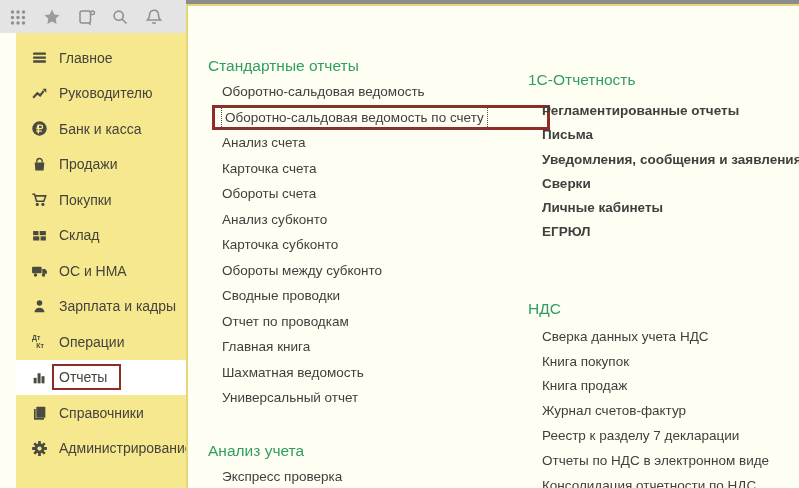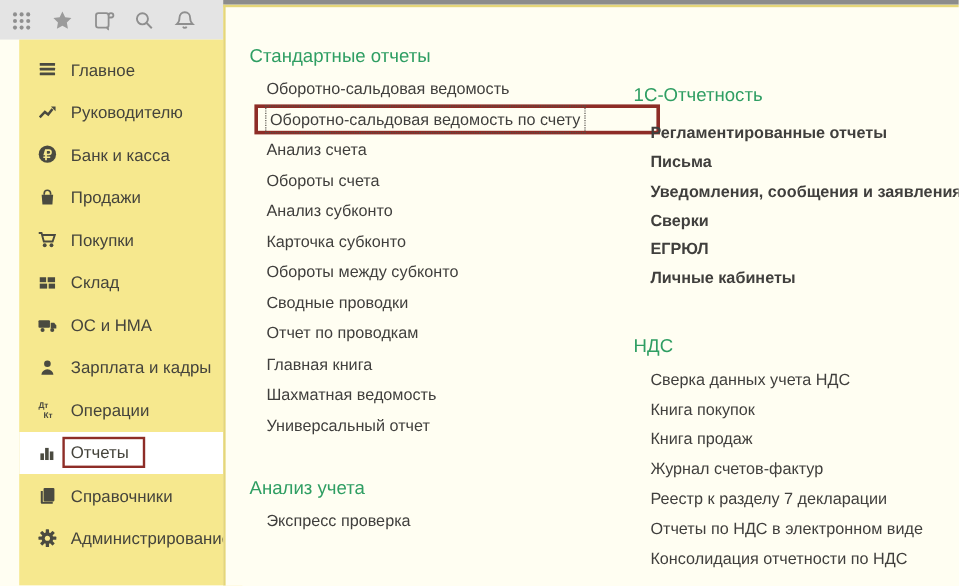--- a/index.html
+++ b/index.html
@@ -53,31 +53,31 @@
     border-left:2px solid #e5d679;
     overflow:hidden;
   }
   .col { position:absolute; top:0; }
   .col1 { left:20px; width:305px; }
   .col2 { left:340px; width:270px; }
 
   .sec-title {
     color:#2f9e63; font-size:15.5px; line-height:20px; white-space:nowrap;
   }
-  .c1 .sec-title1 { margin-top:32px; }
+  .c1 .sec-title1 { margin-top:50px; }
   .c1 .list1 { margin-top:3px; }
   .c1 .list1 li { height:25.5px; line-height:25.5px; }
   .c1 .sec-title2 { margin-top:30.5px; }
   .c1 .list2 { margin-top:3px; }
   .c1 .list2 li { height:25.5px; line-height:25.5px; }
 
   .c2 .sec-title1 { margin-top:64px; }
   .c2 .list1 { margin-top:9px; }
   .c2 .list1 li { height:24.3px; line-height:24.3px;font-weight:bold; }
-  .c2 .sec-title2 { margin-top:34px; }
+  .c2 .sec-title2 { margin-top:54px; }
   .c2 .list2 { margin-top:6px; }
   .c2 .list2 li { height:24.8px; line-height:24.8px; }
 
   ul { list-style:none; }
   li.link-item {
     padding-left:14px; font-size:13.5px; color:#403f3d;
     white-space:nowrap; cursor:pointer;
   }
 
   li.link-item.boxed {
@@ -292,20 +292,21 @@
   <div class="panel">
 
     <div class="col col1 c1">
       <div class="sec-title sec-title1">Стандартные отчеты</div>
       <ul class="list1">
         <li class="link-item"><span class="lnk">Оборотно-сальдовая ведомость</span></li>
         <li class="link-item boxed">
             <span class="lnk">Оборотно-сальдовая ведомость по счету</span>
           </li>
         <li class="link-item"><span class="lnk">Анализ счета</span></li>
+        <li class="link-item"><span class="lnk">Карточка счета</span></li>
         <li class="link-item"><span class="lnk">Обороты счета</span></li>
         <li class="link-item"><span class="lnk">Анализ субконто</span></li>
         <li class="link-item"><span class="lnk">Карточка субконто</span></li>
         <li class="link-item"><span class="lnk">Обороты между субконто</span></li>
         <li class="link-item"><span class="lnk">Сводные проводки</span></li>
         <li class="link-item"><span class="lnk">Отчет по проводкам</span></li>
         <li class="link-item"><span class="lnk">Главная книга</span></li>
         <li class="link-item"><span class="lnk">Шахматная ведомость</span></li>
         <li class="link-item"><span class="lnk">Универсальный отчет</span></li>
       </ul>
@@ -315,22 +316,22 @@
       </ul>
     </div>
 
     <div class="col col2 c2">
       <div class="sec-title sec-title1">1С-Отчетность</div>
       <ul class="list1">
         <li class="link-item"><span class="lnk">Регламентированные отчеты</span></li>
         <li class="link-item"><span class="lnk">Письма</span></li>
         <li class="link-item"><span class="lnk">Уведомления, сообщения и заявления</span></li>
         <li class="link-item"><span class="lnk">Сверки</span></li>
+        <li class="link-item"><span class="lnk">Личные кабинеты</span></li>
         <li class="link-item"><span class="lnk">ЕГРЮЛ</span></li>
-        <li class="link-item"><span class="lnk">Личные кабинеты</span></li>
       </ul>
       <div class="sec-title sec-title2">НДС</div>
       <ul class="list2">
         <li class="link-item"><span class="lnk">Сверка данных учета НДС</span></li>
         <li class="link-item"><span class="lnk">Книга покупок</span></li>
         <li class="link-item"><span class="lnk">Книга продаж</span></li>
         <li class="link-item"><span class="lnk">Журнал счетов-фактур</span></li>
         <li class="link-item"><span class="lnk">Реестр к разделу 7 декларации</span></li>
         <li class="link-item"><span class="lnk">Отчеты по НДС в электронном виде</span></li>
         <li class="link-item"><span class="lnk">Консолидация отчетности по НДС</span></li>

